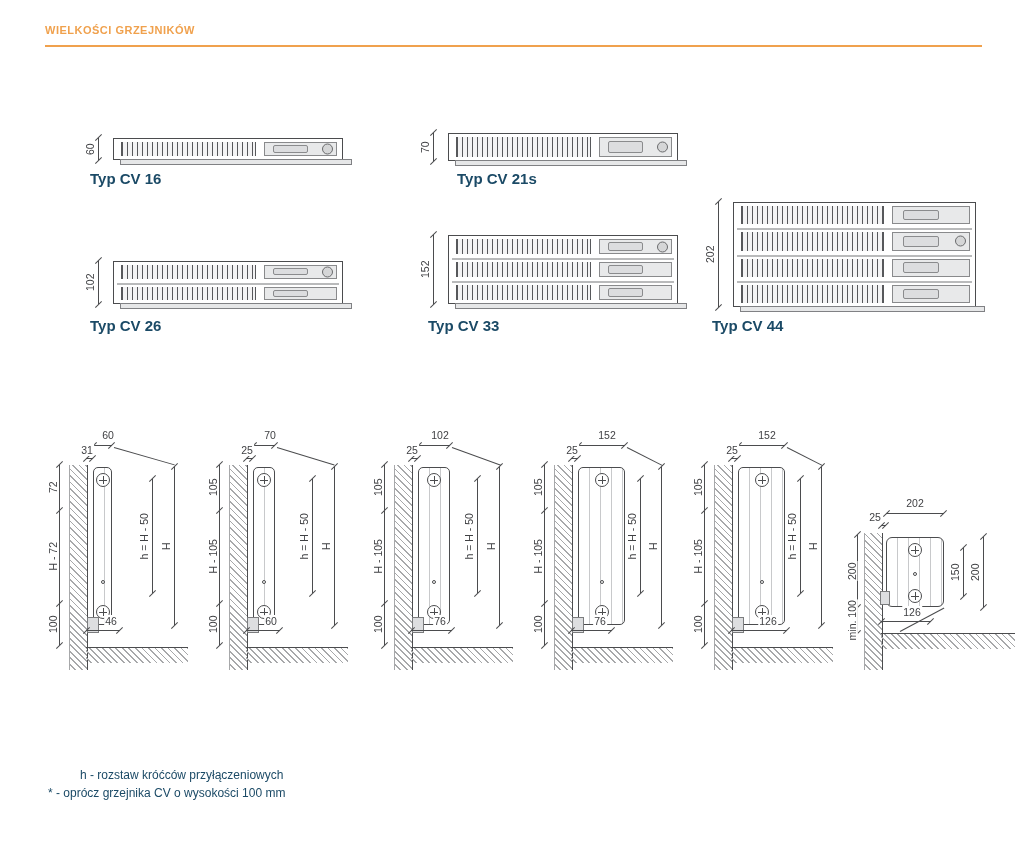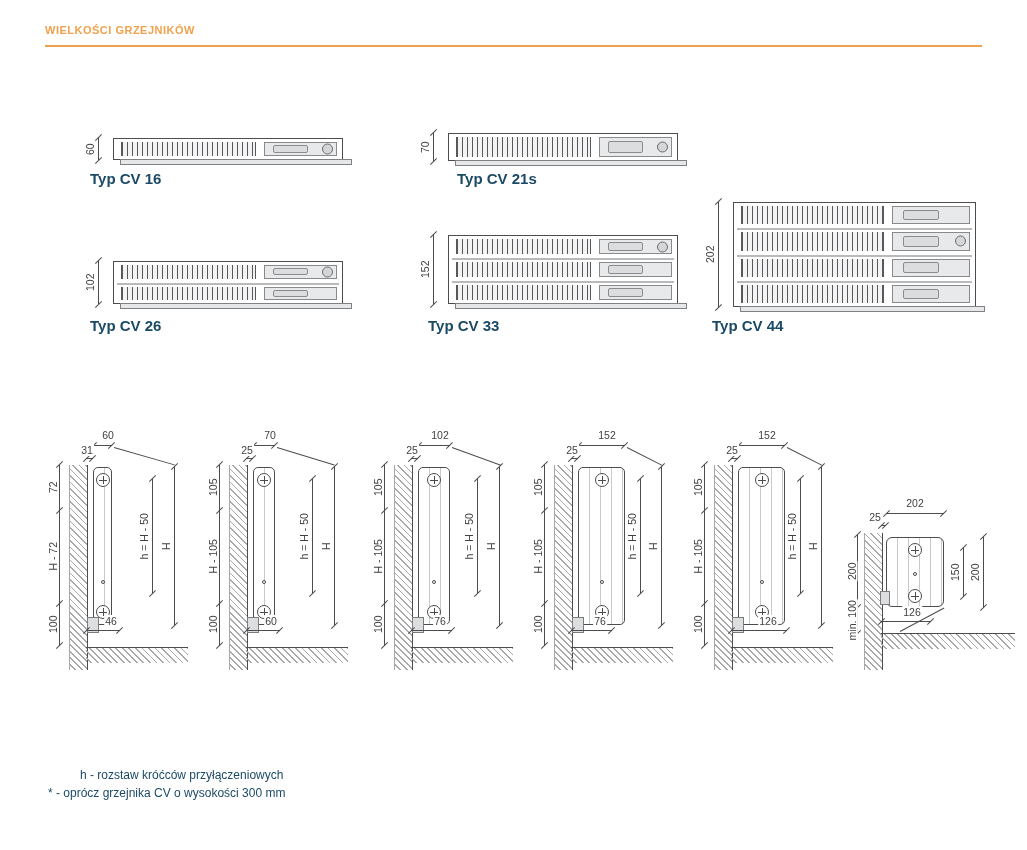--- a/index.html
+++ b/index.html
@@ -426,15 +426,15 @@
       </div>
     <div class="dimv" style="left:133px;top:112px;height:70px;"></div>
     <div class="vanchor" style="left:125px;top:147px;">
         <span>200</span>
       </div>
     <div class="dimh" style="left:31px;top:196px;width:50px;"></div>
     <div class="hlab" style="left:62px;top:181px;">126</div>
   </div>
 
   <div class="legend-line" style="top:768px;margin-left:32px;">h - rozstaw króćców przyłączeniowych</div>
-  <div class="legend-line" style="top:786px;">* - oprócz grzejnika CV o wysokości 300 mm</div>
+  <div class="legend-line" style="top:786px;">* - oprócz grzejnika CV o wysokości 100 mm</div>
 
 </div>
 
 </body></html>

